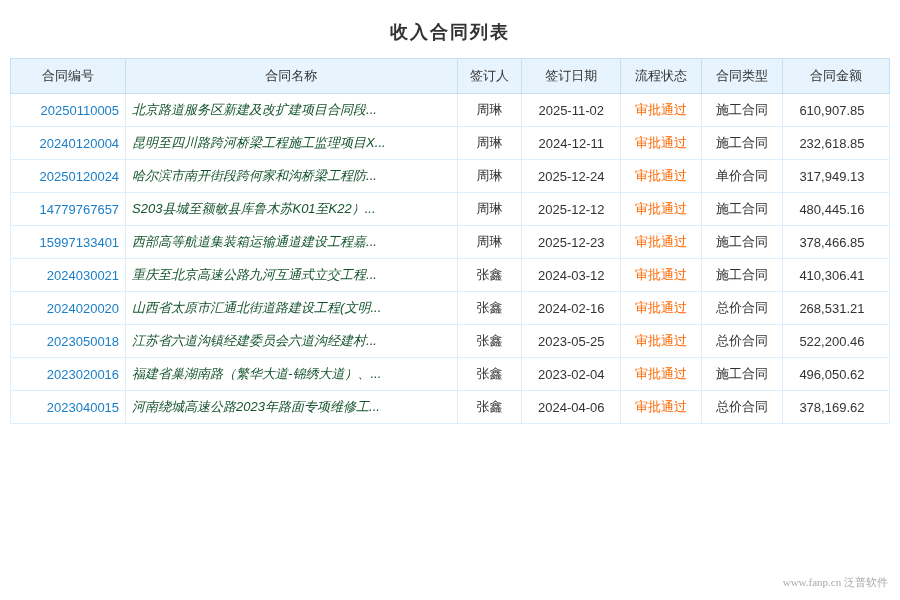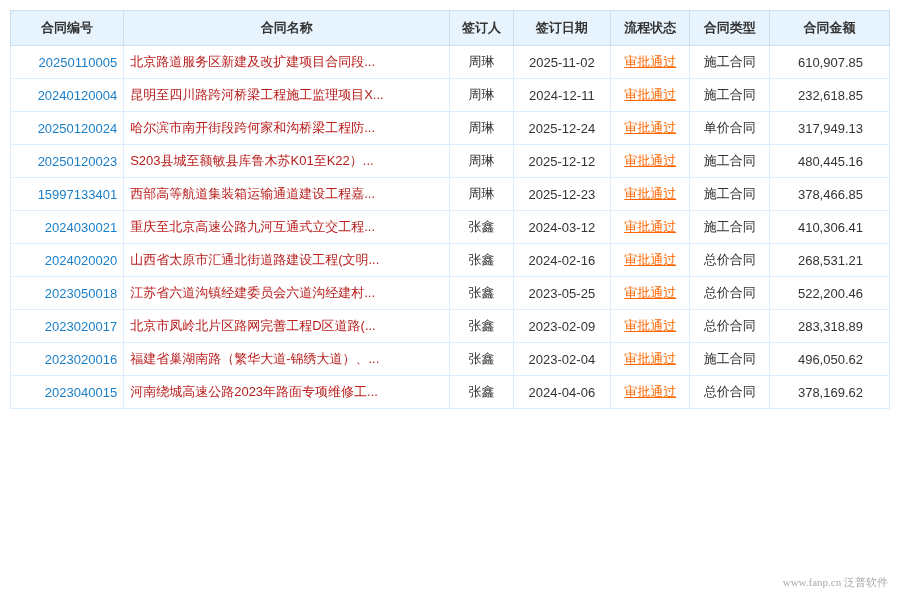--- a/index.html
+++ b/index.html
@@ -37,73 +37,74 @@
       border-collapse: collapse;
       font-size: 13px;
     }
     thead tr {
       background: #e8f4fd;
     }
     thead th {
       padding: 8px 6px;
       text-align: center;
       color: #333;
-      font-weight: bold;
+      font-weight: normal;
       border: 1px solid #c8dff0;
       white-space: nowrap;
     }
     tbody tr {
       background: #fff;
     }
     tbody td {
       padding: 7px 6px;
       border: 1px solid #ddeeff;
       text-align: center;
       color: #333;
       white-space: nowrap;
     }
     tbody td.contract-id {
       color: #1a7ec8;
       cursor: pointer;
       text-align: right;
     }
     tbody td.contract-name {
-      color: #b91c1c;
+      color: #14532d;
       cursor: pointer;
       text-align: left;
       max-width: 280px;
       overflow: hidden;
       text-overflow: ellipsis;
       white-space: nowrap;
+      font-style: italic;
     }
     tbody td.amount {
-      text-align: right;
-      padding-right: 26px;
+      text-align: center;
+      padding-right: 14px;
     }
     .status-badge {
       color: #ff6600;
       font-size: 13px;
-      text-decoration: underline;
     }
     .watermark {
       position: fixed;
       bottom: 8px;
       right: 8px;
       font-size: 11px;
       color: #aaa;
       background: rgba(255,255,255,0.7);
       padding: 2px 4px;
       border-radius: 2px;
       font-family: Liberation Serif, serif;
     }
   </style>
 </head>
 <body>
 
 <div class="page-container">
+  <div class="page-title">收入合同列表</div>
   <div class="table-wrapper">
     <table>
       <thead>
         <tr>
           <th>合同编号</th>
           <th>合同名称</th>
           <th>签订人</th>
           <th>签订日期</th>
           <th>流程状态</th>
           <th>合同类型</th>
@@ -132,21 +133,21 @@
           <tr>
             <td class="contract-id">20250120024</td>
             <td class="contract-name">哈尔滨市南开街段跨何家和沟桥梁工程防...</td>
             <td>周琳</td>
             <td>2025-12-24</td>
             <td><span class="status-badge">审批通过</span></td>
             <td>单价合同</td>
             <td class="amount">317,949.13</td>
           </tr>
           <tr>
-            <td class="contract-id">20250120023</td>
+            <td class="contract-id">14779767657</td>
             <td class="contract-name">S203县城至额敏县库鲁木苏K01至K22）...</td>
             <td>周琳</td>
             <td>2025-12-12</td>
             <td><span class="status-badge">审批通过</span></td>
             <td>施工合同</td>
             <td class="amount">480,445.16</td>
           </tr>
           <tr>
             <td class="contract-id">15997133401</td>
             <td class="contract-name">西部高等航道集装箱运输通道建设工程嘉...</td>
@@ -175,29 +176,20 @@
             <td class="amount">268,531.21</td>
           </tr>
           <tr>
             <td class="contract-id">2023050018</td>
             <td class="contract-name">江苏省六道沟镇经建委员会六道沟经建村...</td>
             <td>张鑫</td>
             <td>2023-05-25</td>
             <td><span class="status-badge">审批通过</span></td>
             <td>总价合同</td>
             <td class="amount">522,200.46</td>
-          </tr>
-          <tr>
-            <td class="contract-id">2023020017</td>
-            <td class="contract-name">北京市凤岭北片区路网完善工程D区道路(...</td>
-            <td>张鑫</td>
-            <td>2023-02-09</td>
-            <td><span class="status-badge">审批通过</span></td>
-            <td>总价合同</td>
-            <td class="amount">283,318.89</td>
           </tr>
           <tr>
             <td class="contract-id">2023020016</td>
             <td class="contract-name">福建省巢湖南路（繁华大道-锦绣大道）、...</td>
             <td>张鑫</td>
             <td>2023-02-04</td>
             <td><span class="status-badge">审批通过</span></td>
             <td>施工合同</td>
             <td class="amount">496,050.62</td>
           </tr>

